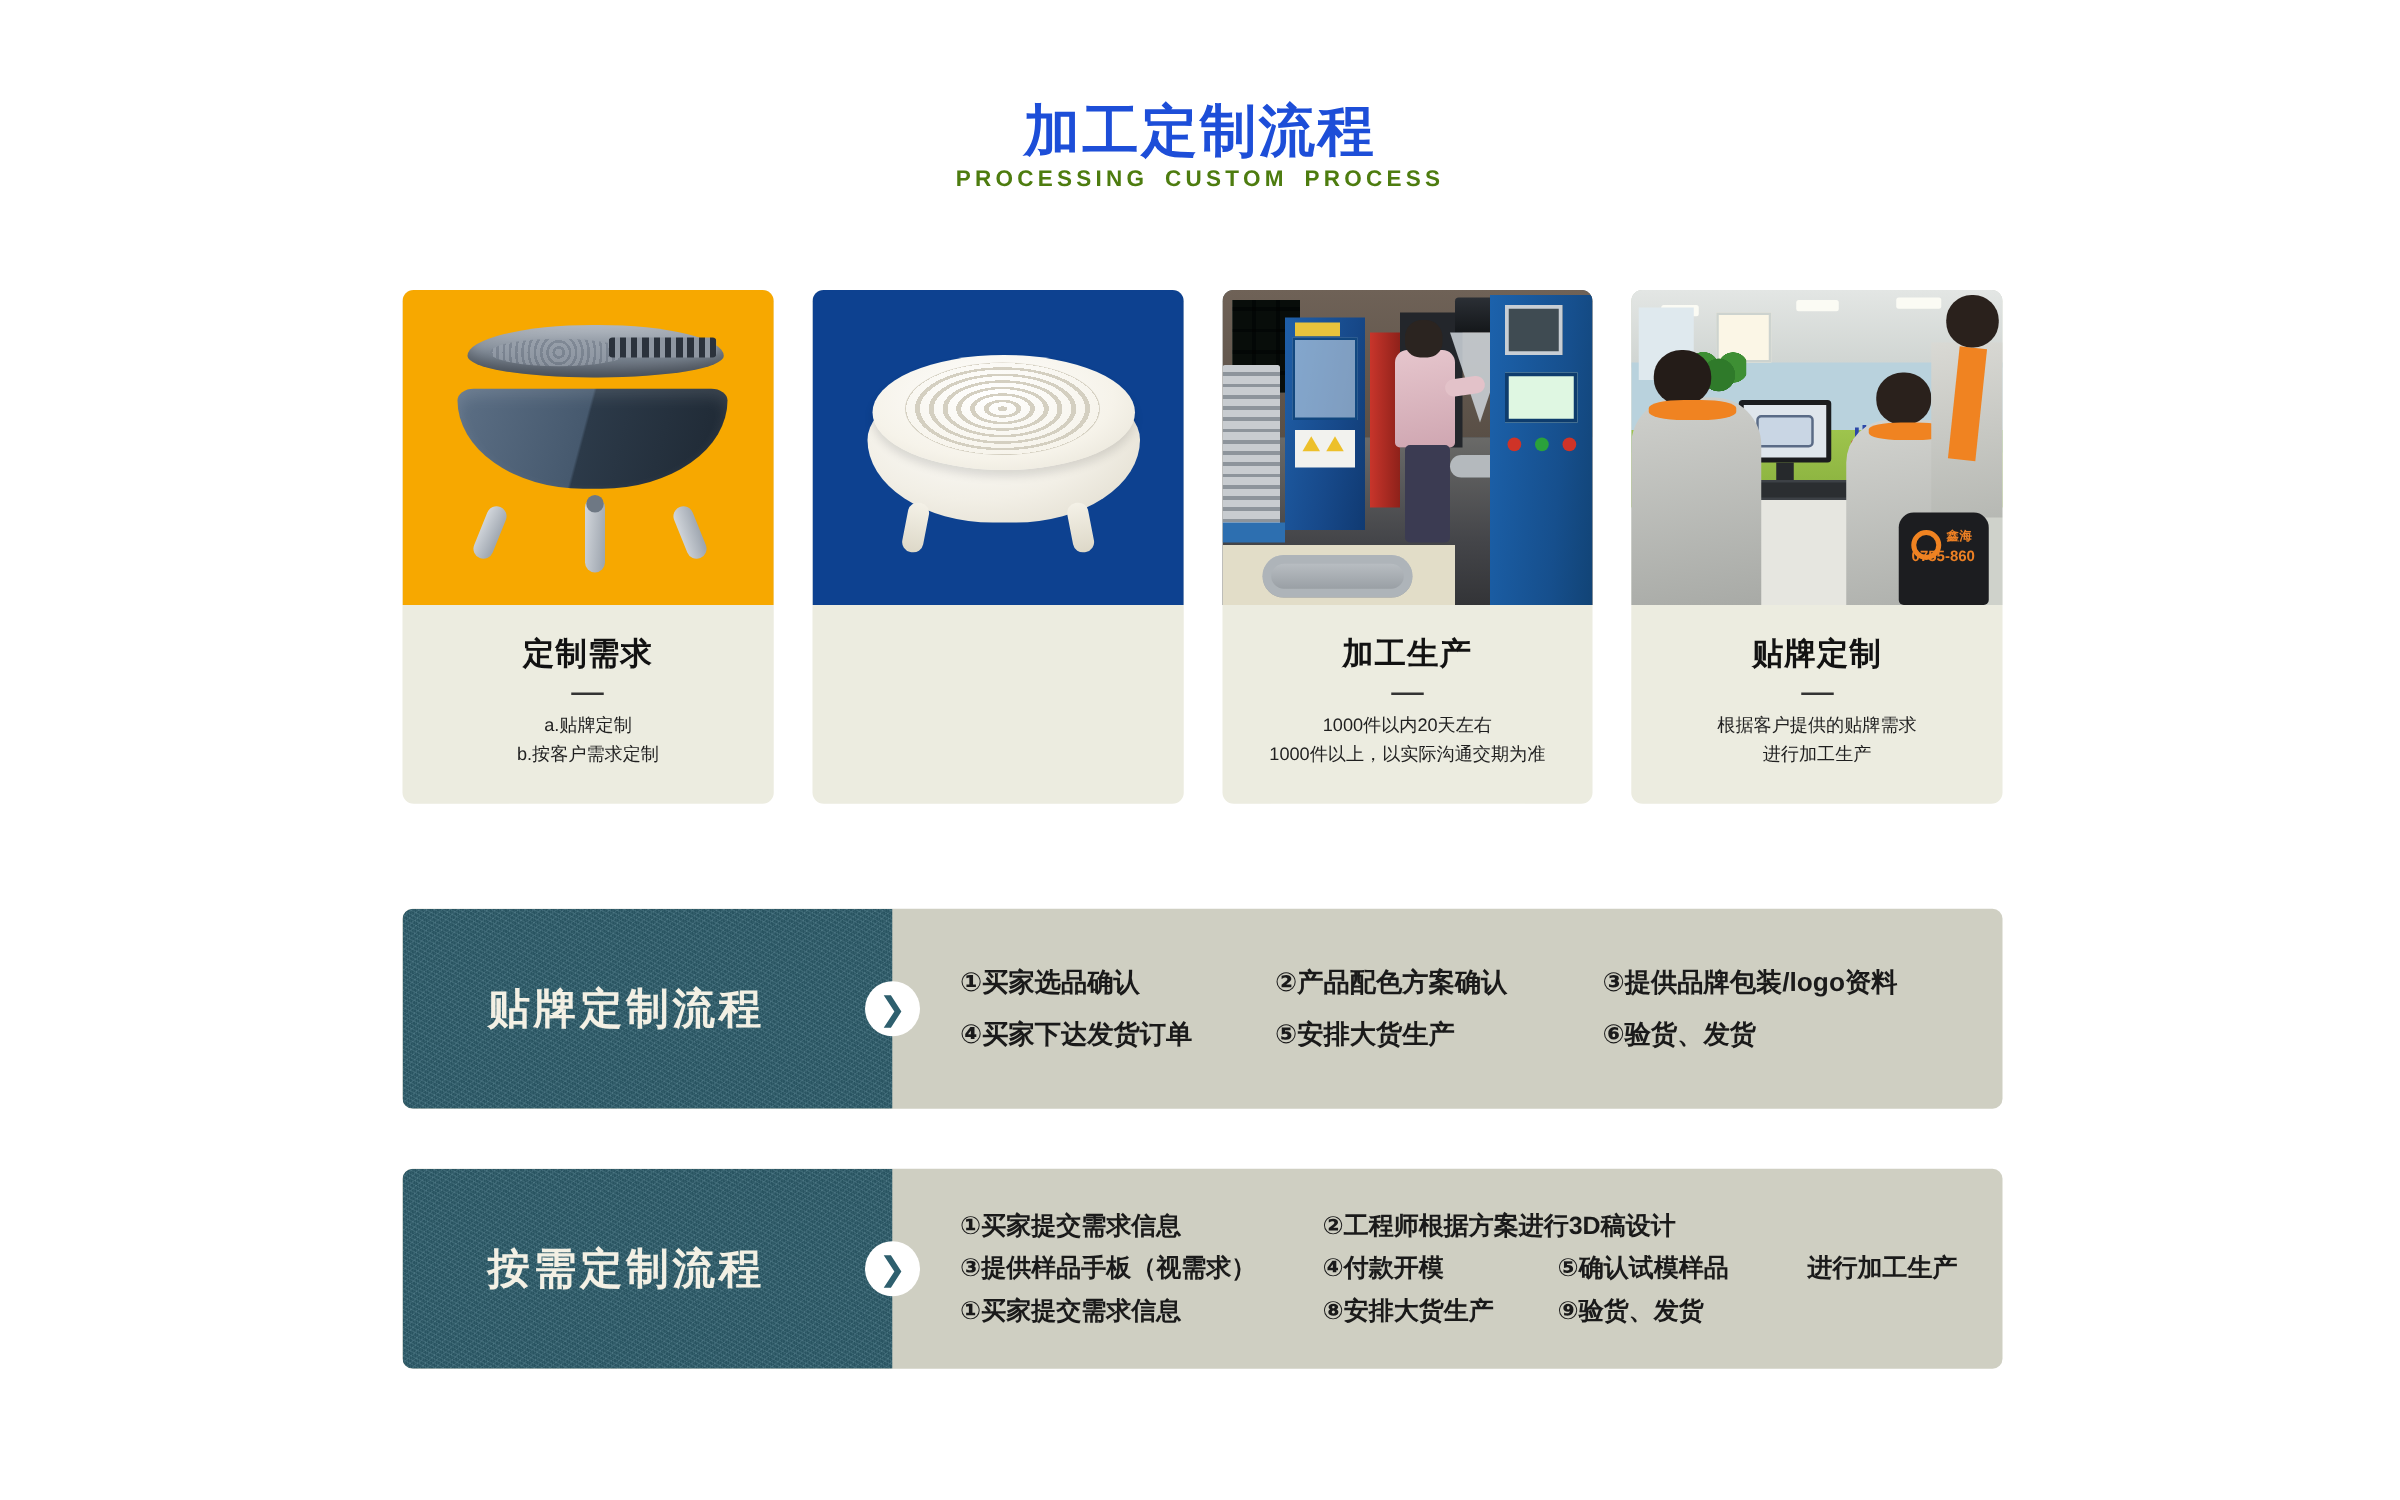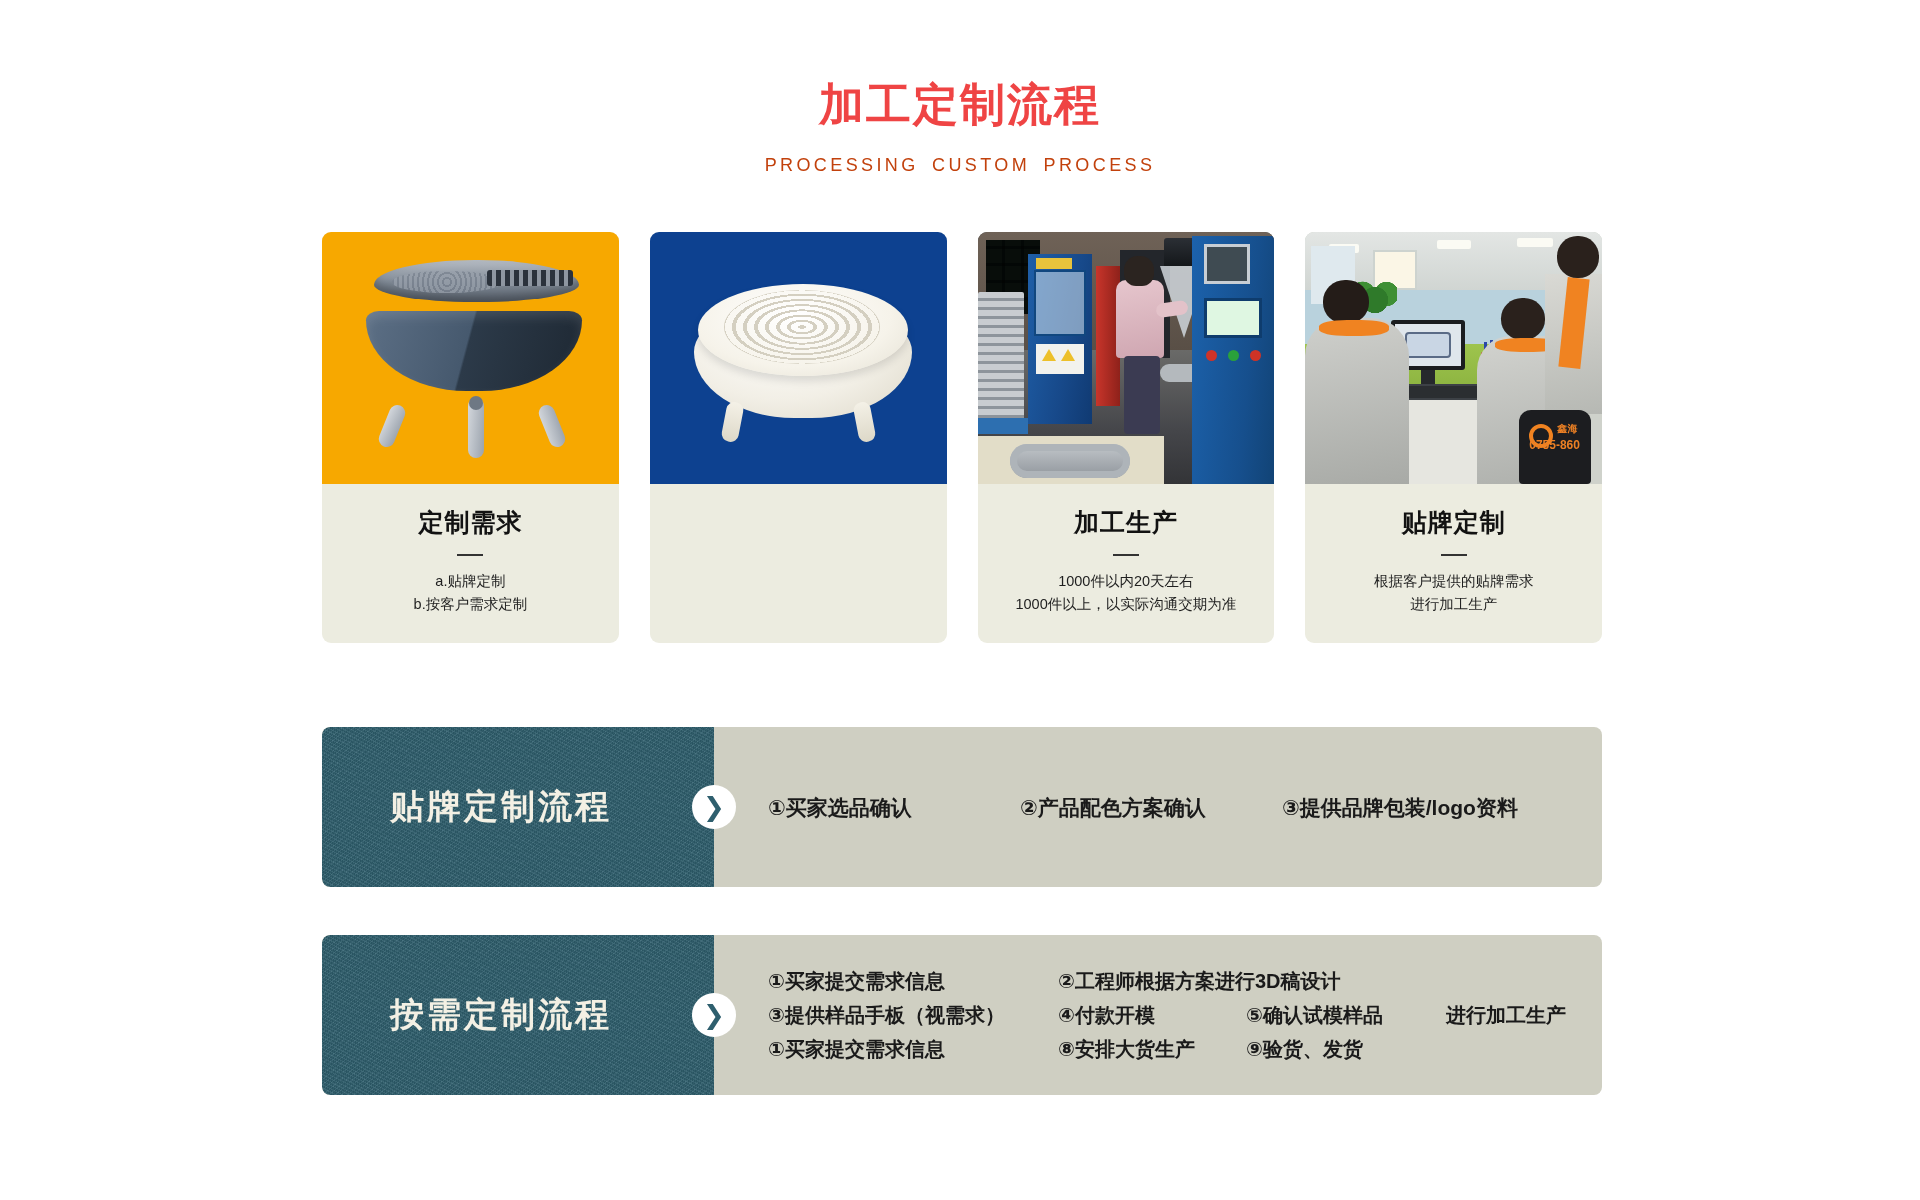--- a/index.html
+++ b/index.html
@@ -11,29 +11,29 @@
     overflow: hidden;
   }
   .page { position: relative; width: 1920px; height: 1200px; background: #fff; }
 
   
   .heading { text-align: center; padding-top: 78px; }
   .heading h1 {
     font-size: 45px;
     font-weight: 700;
     letter-spacing: 2px;
-    color: #ef4444;
+    color: #1d4ed8;
     line-height: 1.18;
   }
   .heading .sub {
-    margin-top: 24px;
+    margin-top: 2px;
     font-size: 18px;
     letter-spacing: 3.4px;
-    color: #c2410c;
-    font-weight: 400;
+    color: #4d7c0f;
+    font-weight: 700;
     word-spacing: 5px;
   }
 
   
   .cards {
     position: absolute;
     left: 322px;
     top: 232px;
     width: 1280px;
     display: flex;
@@ -440,20 +440,25 @@
     <div class="banner-label">
       <span class="banner-label-text">贴牌定制流程</span>
       <span class="arrow-badge">❯</span>
     </div>
     <div class="banner-steps">
       <div class="step-row">
         <div class="step c1">①买家选品确认</div>
         <div class="step c2">②产品配色方案确认</div>
         <div class="step">③提供品牌包装/logo资料</div>
       </div>
+      <div class="step-row">
+        <div class="step c1">④买家下达发货订单</div>
+        <div class="step c2">⑤安排大货生产</div>
+        <div class="step">⑥验货、发货</div>
+      </div>
     </div>
   </div>
 
   <div class="banner" id="banner-ondemand">
     <div class="banner-label">
       <span class="banner-label-text">按需定制流程</span>
       <span class="arrow-badge">❯</span>
     </div>
     <div class="banner-steps">
       <div class="step-row">

